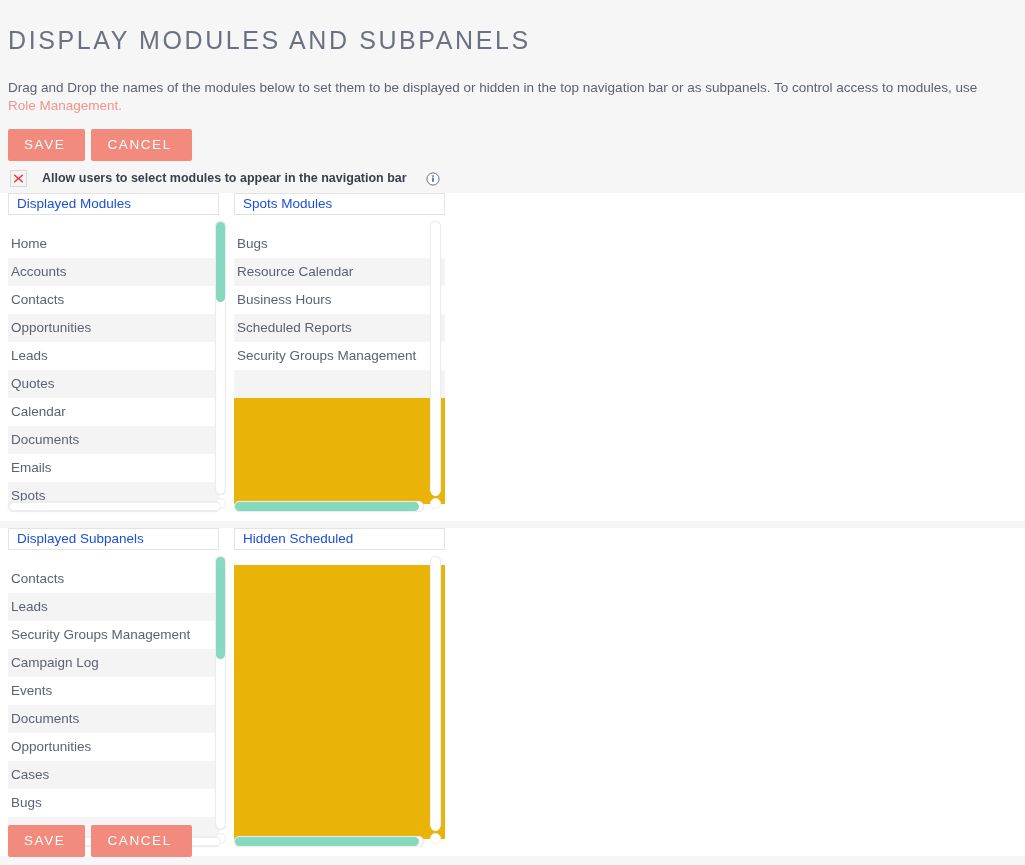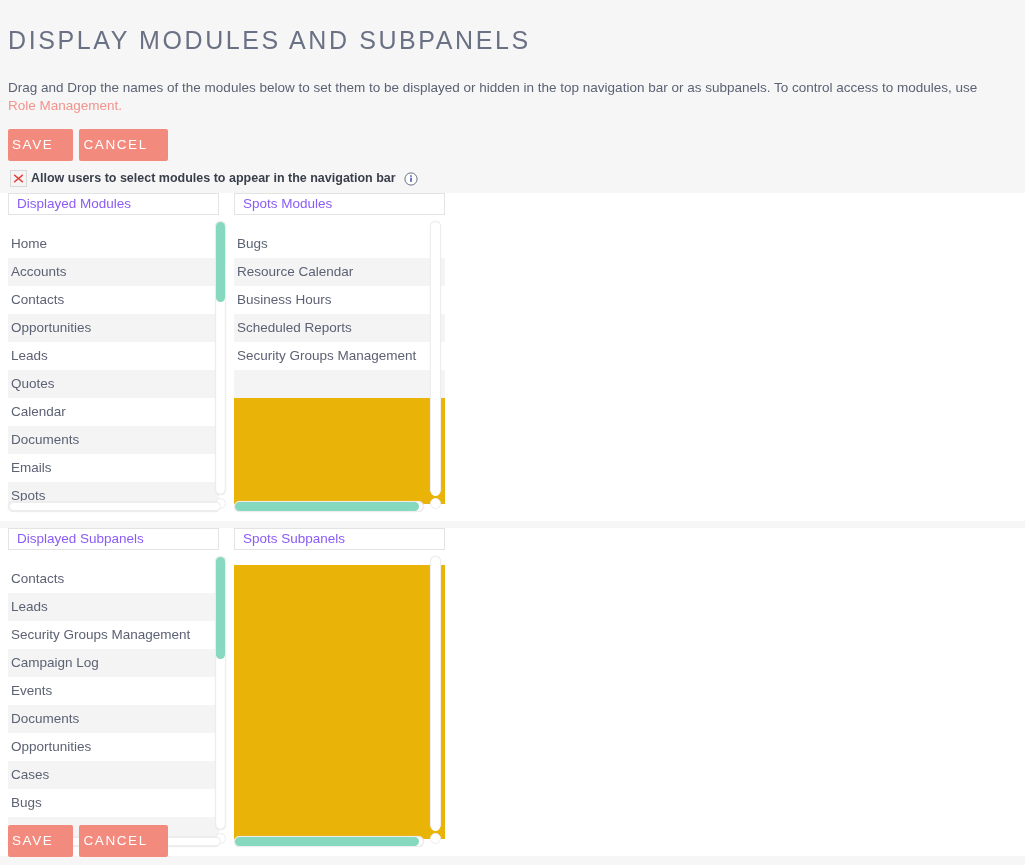--- a/index.html
+++ b/index.html
@@ -45,33 +45,33 @@
     display: flex;
     gap: 6px;
   }
   .btn {
     background: #f28a7e;
     color: #ffffff;
     border: none;
     font-family: "Liberation Sans", sans-serif;
     font-size: 13.5px;
     letter-spacing: 1.6px;
-    padding: 9px 20px 9px 4px;
+    padding: 9px 20px 9px 16px;
     border-radius: 2px;
     cursor: pointer;
     line-height: 14px;
     text-transform: uppercase;
   }
 
   
   .checkbox-row {
     display: flex;
     align-items: center;
     padding: 9px 0 0 10px;
-    gap: 4px;
+    gap: 15px;
   }
   .cbx {
     width: 15px;
     height: 15px;
     background: #f4f4f4;
     border: 1px solid #d8d8d8;
     display: inline-flex;
     align-items: center;
     justify-content: center;
     flex: 0 0 auto;
@@ -111,21 +111,21 @@
   }
   .col.left  { left: 8px; }
   .col.right { left: 234px; }
 
   .col-header {
     height: 22px;
     background: #ffffff;
     border: 1px solid #e3e3e3;
     box-sizing: border-box;
     font-size: 13.5px;
-    color: #8b5cf6;
+    color: #1d4ed8;
     line-height: 20px;
     padding-left: 8px;
   }
 
   .list-wrap {
     position: relative;
     margin-top: 15px;
     height: 274px;
     background: #eab308;
     overflow: hidden;
@@ -307,21 +307,21 @@
             <li class="alt">Documents</li>
             <li>Opportunities</li>
             <li class="alt">Cases</li>
             <li>Bugs</li>
             <li class="alt">Quotes</li>
           </ul>
       </div>
     </div>
 
     <div class="col right">
-      <div class="col-header">Spots Subpanels</div>
+      <div class="col-header">Hidden Scheduled</div>
       <div class="list-wrap">
         <ul class="list" id="hidden-subpanels-list"></ul>
       </div>
     </div>
 
     <div class="vbar" style="left:215px; top:28px; height:274px;">
       <div class="vthumb" style="top:0px; height:102px;"></div>
     </div>
     <div class="vbar" style="left:430px; top:28px; height:274px;">
       <div class="vthumb empty" style="top:0px; height:274px;"></div>

